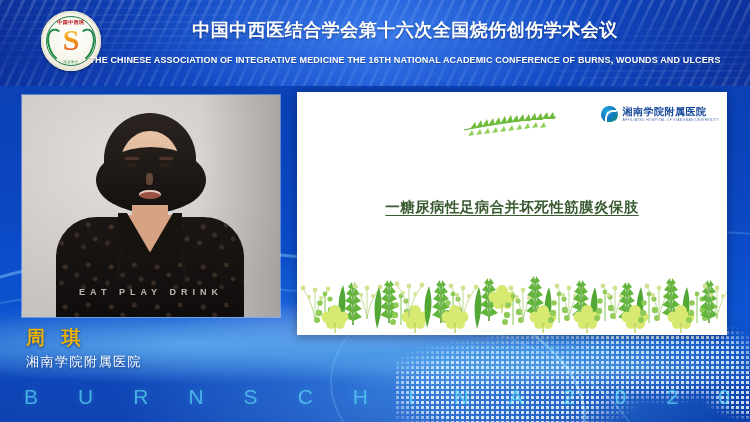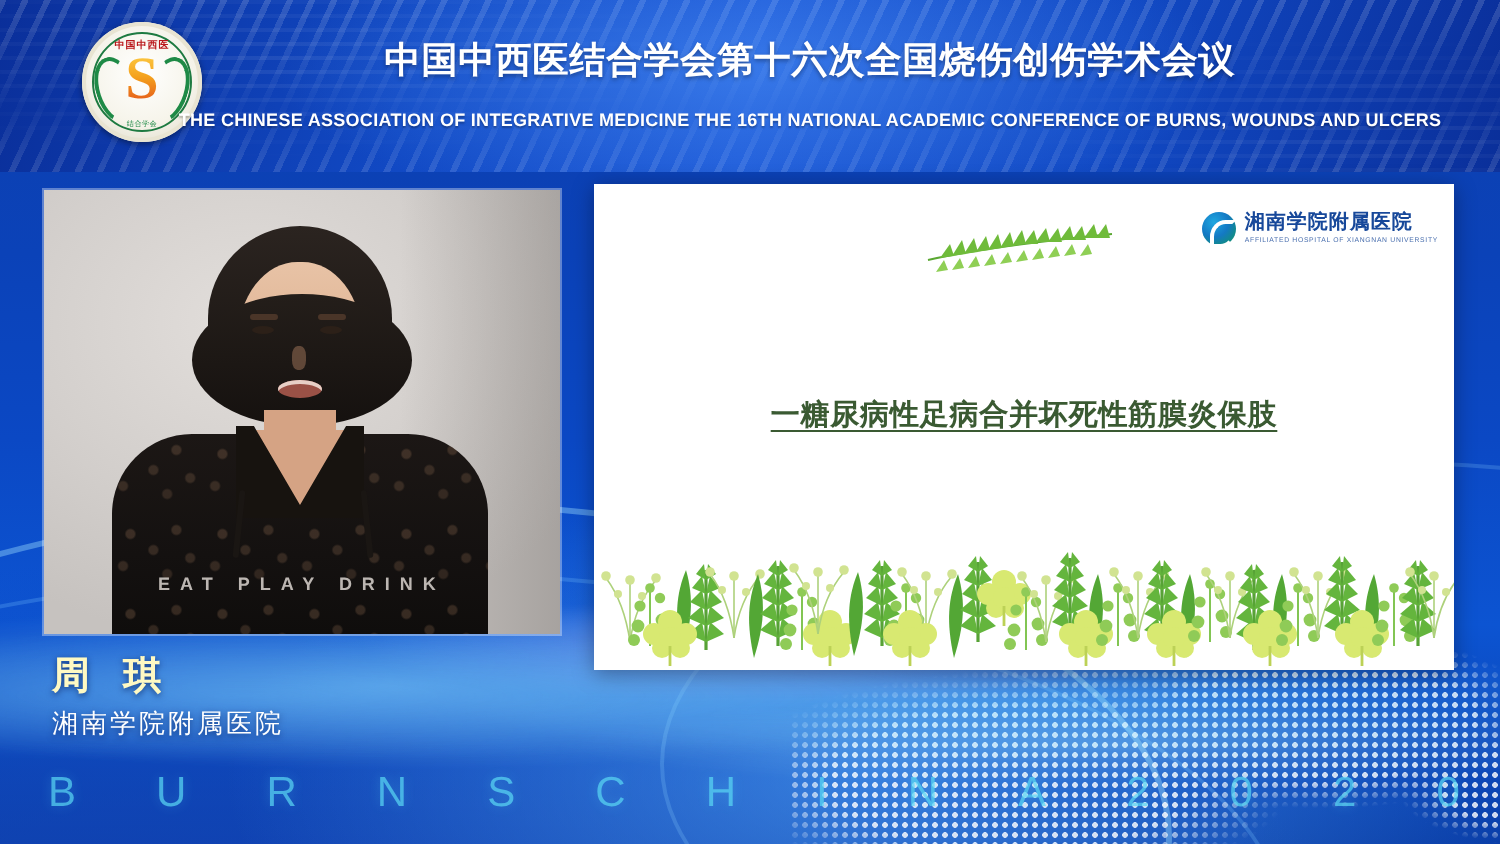--- a/index.html
+++ b/index.html
@@ -127,21 +127,21 @@
   .v-vneck{position:absolute;left:104px;top:120px;width:48px;height:40px;
     background:#d5a384;clip-path:polygon(50% 100%,0 0,100% 0);}
   .v-collar{position:absolute;left:96px;top:118px;width:64px;height:46px;
     background:#17130f;clip-path:polygon(0 0,14% 0,50% 86%,86% 0,100% 0,100% 100%,0 100%);}
   .v-string{position:absolute;width:3px;height:34px;background:#1a1613;border-radius:2px;top:150px;}
   .v-string.l{left:96px;transform:rotate(6deg);} .v-string.r{left:160px;transform:rotate(-6deg);}
   .v-text{position:absolute;top:192px;width:100%;text-align:center;color:#cfc9c4;
     font-size:9px;letter-spacing:5px;font-weight:bold;opacity:.9;}
 
   
-  .spk-name{position:absolute;left:26px;top:325px;font-size:19px;font-weight:bold;color:#fef9c3;
+  .spk-name{position:absolute;left:26px;top:325px;font-size:19px;font-weight:bold;color:#eab308;
     letter-spacing:5px;text-shadow:0 1px 3px rgba(0,20,80,.65);
     font-family:"DejaVu Sans","Liberation Sans",sans-serif;}
   .spk-org{position:absolute;left:26px;top:353px;font-size:13px;color:#ffffff;letter-spacing:1.5px;
     text-shadow:0 1px 3px rgba(0,20,80,.6);font-family:"DejaVu Sans","Liberation Sans",sans-serif;}
 
   
   .wordmark{position:absolute;left:24px;top:382px;width:706px;height:30px;
     display:flex;justify-content:space-between;align-items:center;
     font-size:21px;letter-spacing:0;color:#5ad8f4;opacity:.72;font-weight:300;
     text-shadow:0 0 6px rgba(90,216,244,.35);}

